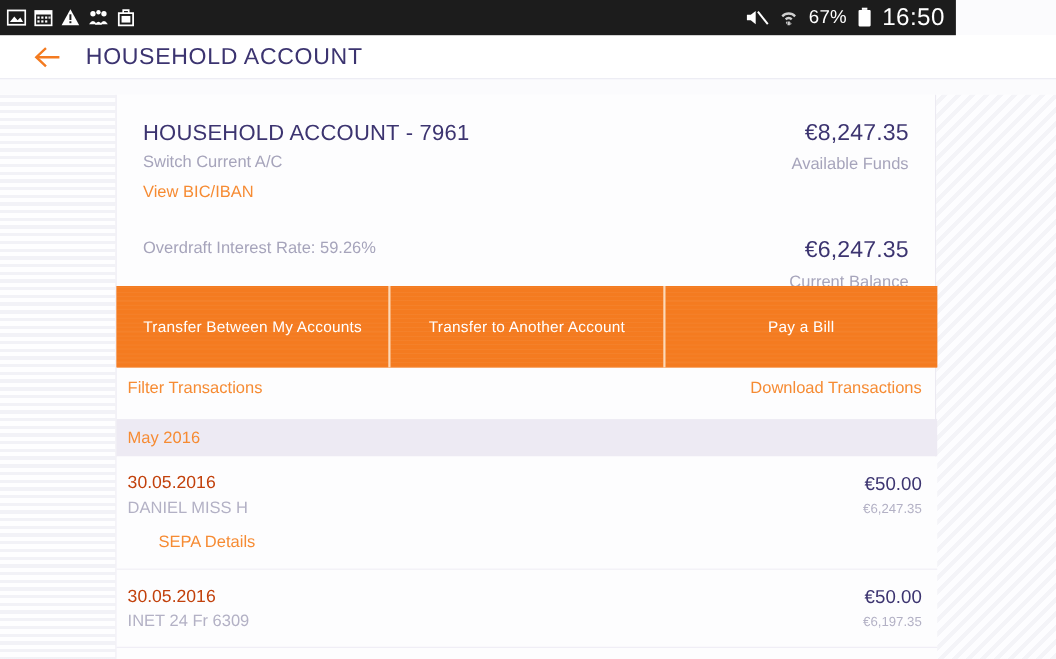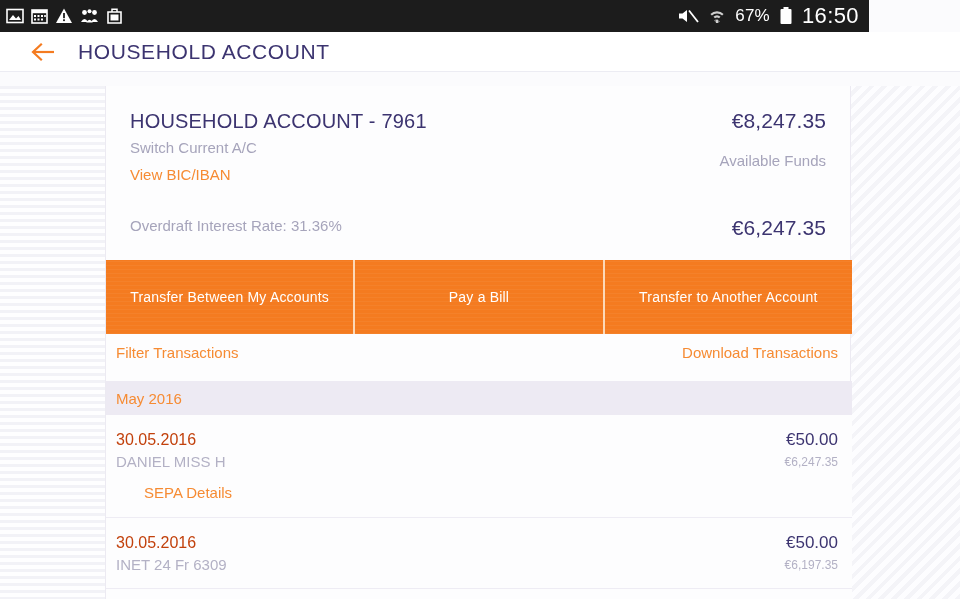--- a/index.html
+++ b/index.html
@@ -180,21 +180,21 @@
     font-size: 21px;
     line-height: 26px;
     text-align: right;
     letter-spacing: .1px;
   }
   .amount-label {
     color: #a6a4bb;
     font-size: 15px;
     line-height: 22px;
     text-align: center;
-    margin-top: 16px;
+    margin-top: 5px;
   }
 
   .od-block {
     padding: 0 24px;
     margin-top: 28px;
     display: flex;
     justify-content: space-between;
     align-items: flex-start;
   }
   .od-line {
@@ -404,32 +404,32 @@
           </div>
           <div>
             <div class="amount-big">€8,247.35</div>
             <div class="amount-label">Available Funds</div>
           </div>
         </div>
       </div>
 
       <div class="od-block">
         <div>
-          <div class="od-line">Overdraft Interest Rate: 31.36%</div>
+          <div class="od-line">Overdraft Interest Rate: 59.26%</div>
         </div>
         <div>
           <div class="amount-big">€6,247.35</div>
           <div class="amount-label">Current Balance</div>
         </div>
       </div>
 
       <div class="actions">
         <div class="action-btn">Transfer Between My Accounts</div>
+        <div class="action-btn">Transfer to Another Account</div>
         <div class="action-btn">Pay a Bill</div>
-        <div class="action-btn">Transfer to Another Account</div>
       </div>
 
       <div class="filter-row">
         <div class="filter-link">Filter Transactions</div>
         <div class="filter-link">Download Transactions</div>
       </div>
 
       <div class="tx-list">
         <div class="month-header">May 2016</div>
 

